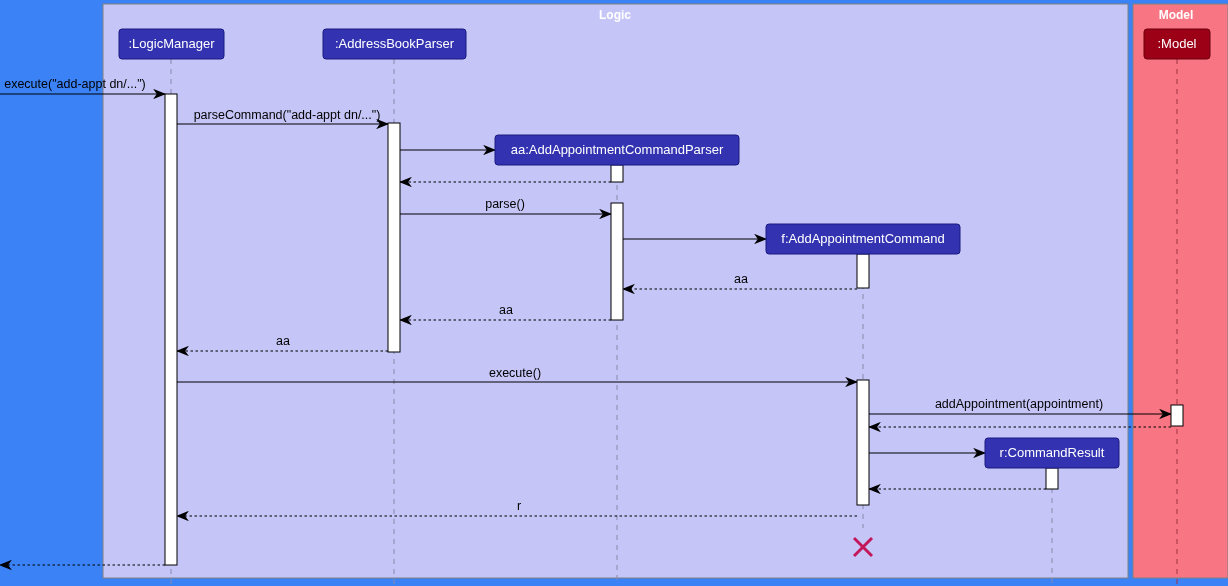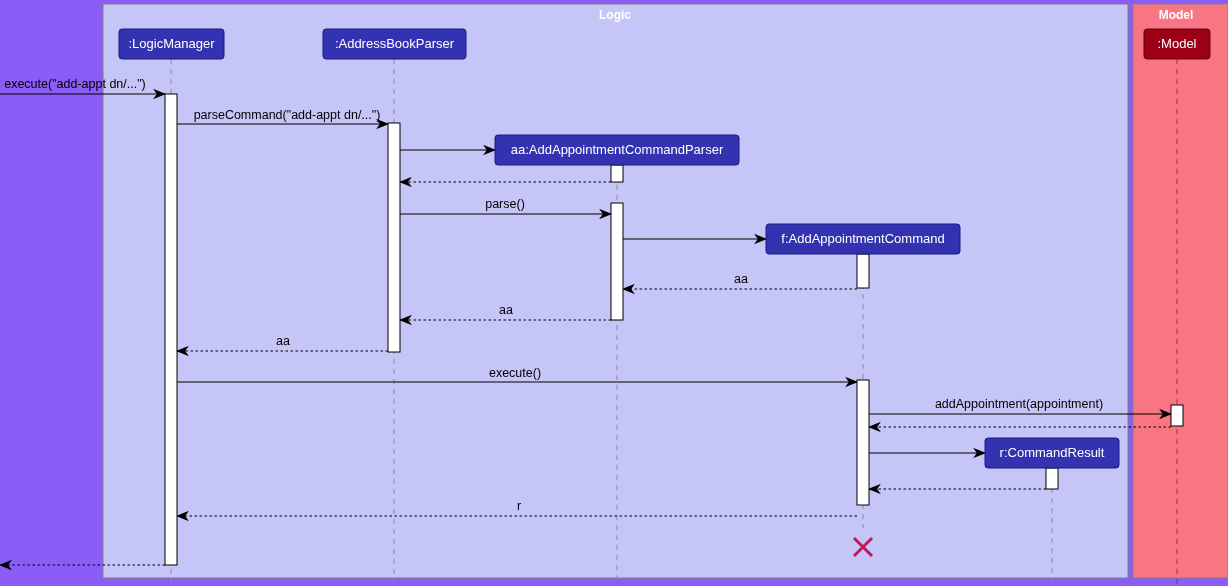--- a/index.html
+++ b/index.html
@@ -8,21 +8,21 @@
     background: #ffffff;
   }
   body {
     font-family: "Liberation Sans", sans-serif;
   }
   #diagram {
     position: relative;
     width: 1228px;
     height: 586px;
     overflow: hidden;
-    background: #8b5cf6;
+    background: #3b82f6;
   }
   #svg-root {
     position: absolute;
     left: 0;
     top: 0;
   }
   .panel-title {
     font-family: "Liberation Sans", sans-serif;
     font-size: 12px;
     font-weight: bold;

